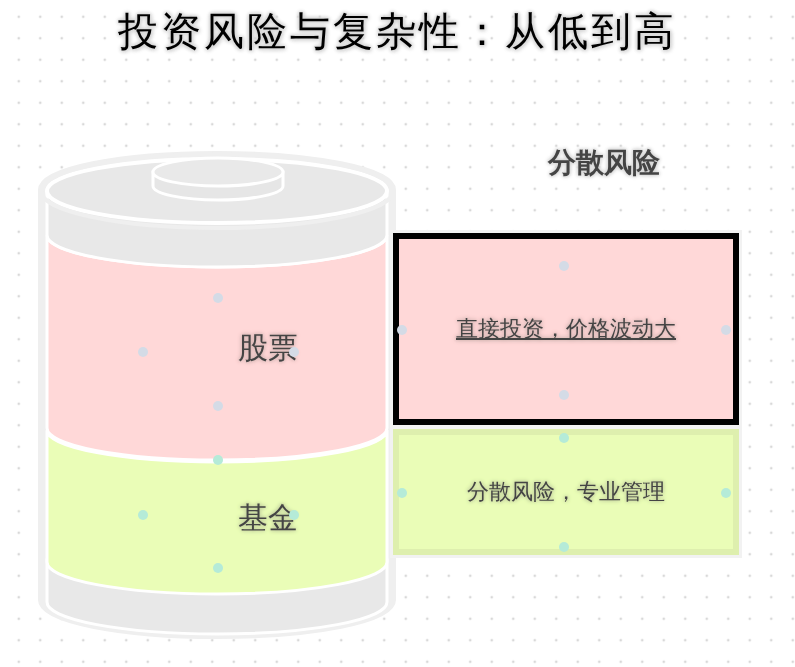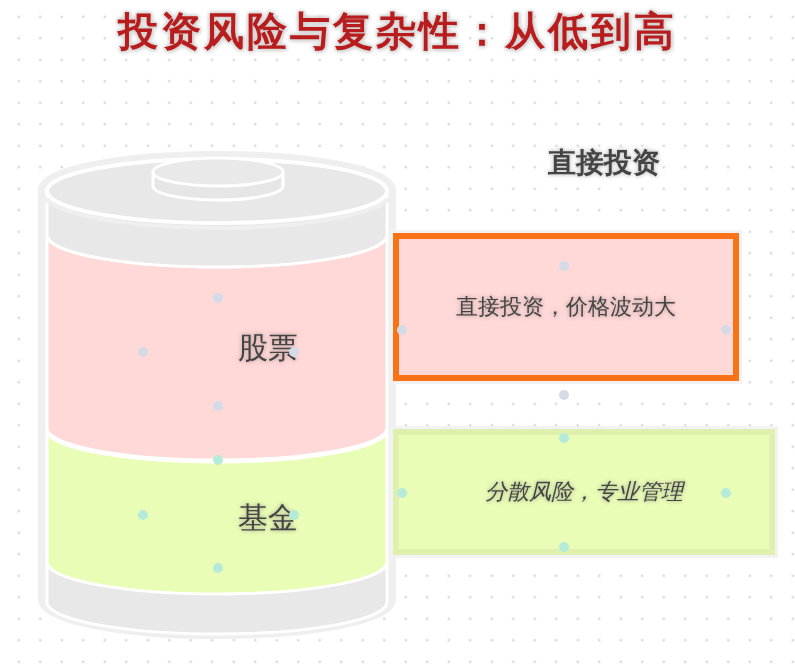--- a/index.html
+++ b/index.html
@@ -6,21 +6,21 @@
   body {
     width:795px; height:667px; overflow:hidden; position:relative;
     background-color:#ffffff;
     background-image: radial-gradient(circle, #d8d8d8 1.3px, transparent 1.6px);
     background-size: 21.5px 21.5px;
     background-position: 8px 6px;
     font-family: "DejaVu Serif", serif;
   }
   .title {
     position:absolute; left:0; top:4px; width:795px; text-align:center;
-    font-size:40px; font-weight:bold; color:#b91c1c;
+    font-size:40px; font-weight:normal; color:#000000;
     font-family: "DejaVu Sans", sans-serif; letter-spacing:3px;
     text-shadow: 0 0 3px #d4d4d4, 0 0 4px #d4d4d4, 0 0 5px #d4d4d4, 1px 1px 5px #cfcfcf;
   }
   .axis-label {
     position:absolute; left:548px; top:144px;
     font-size:28px; font-weight:bold; color:#444;
     font-family: "DejaVu Sans", sans-serif;
     text-shadow: 0 0 3px #d4d4d4, 0 0 4px #d4d4d4, 0 0 5px #d4d4d4;
   }
   svg.cyl { position:absolute; left:0; top:0; }
@@ -29,39 +29,39 @@
     font-size:30px; color:#444;
   }
   .layer-label.stock { left:138px; top:328px; text-shadow:0 0 3px #d9b9b7,0 0 4px #d9b9b7,0 0 5px #d9b9b7; }
   .layer-label.fund  { left:138px; top:490px; text-shadow:0 0 3px #c4d29f,0 0 4px #c4d29f,0 0 5px #c4d29f;margin-top:8px; }
   .desc-box {
     position:absolute; box-sizing:border-box;
     display:flex; align-items:center; justify-content:center; text-align:center;
     font-size:22px; color:#444; line-height:1.4; padding:0 40px;
   }
   .desc-box.stock {
-    left:393px; top:233px; width:346px; height:148px;
-    background:#ffd8d8; border:6px solid #f97316; outline:3px solid #f2f2f2;
+    left:393px; top:233px; width:346px; height:192px;
+    background:#ffd8d8; border:6px solid #000000; outline:3px solid #f2f2f2;
     text-shadow:0 0 3px #d9b9b7,0 0 4px #d9b9b7,0 0 5px #d9b9b7;
+    text-decoration:underline;
   }
   .desc-box.fund {
-    left:393px; top:429px; width:382px; height:126px;
+    left:393px; top:429px; width:346px; height:126px;
     background:#eafdb7; border:6px solid #deefae; outline:3px solid #f2f2f2;
     text-shadow:0 0 3px #c4d29f,0 0 4px #c4d29f,0 0 5px #c4d29f;
-    font-style:italic;
   }
   .handle { position:absolute; width:10px; height:10px; border-radius:50%; }
   .handle.g { background:#d4dbe6; }
   .handle.t { background:#b5ebd8; }
 </style>
 </head>
 <body>
 
 <div class="title">投资风险与复杂性：从低到高</div>
-<div class="axis-label">直接投资</div>
+<div class="axis-label">分散风险</div>
 
 <svg class="cyl" width="795" height="667">
 
   <path d="M42,190 L42,600 A175,35 0 0 0 392,600 L392,190 A175,35 0 0 0 42,190 Z" fill="none" stroke="#efefef" stroke-width="8"></path>
 
   <path d="M47,560 L47,602 A170,32 0 0 0 387,602 L387,560 Z" fill="#e8e8e8" stroke="#ffffff" stroke-width="3"></path>
 
   <path d="M47,430 L47,562 A170,32 0 0 0 387,562 L387,430 A170,32 0 0 1 47,430 Z" fill="#eafdb7" stroke="#ffffff" stroke-width="3"></path>
 
   <path d="M47,235 L47,428 A170,32 0 0 0 387,428 L387,235 A170,32 0 0 1 47,235 Z" fill="#ffd8d8" stroke="#ffffff" stroke-width="3"></path>

